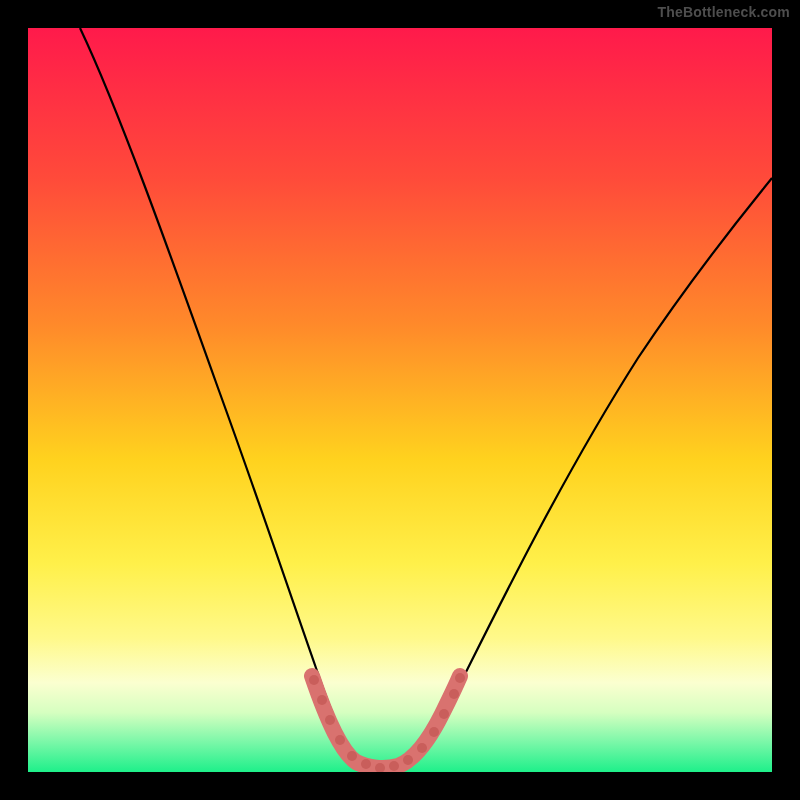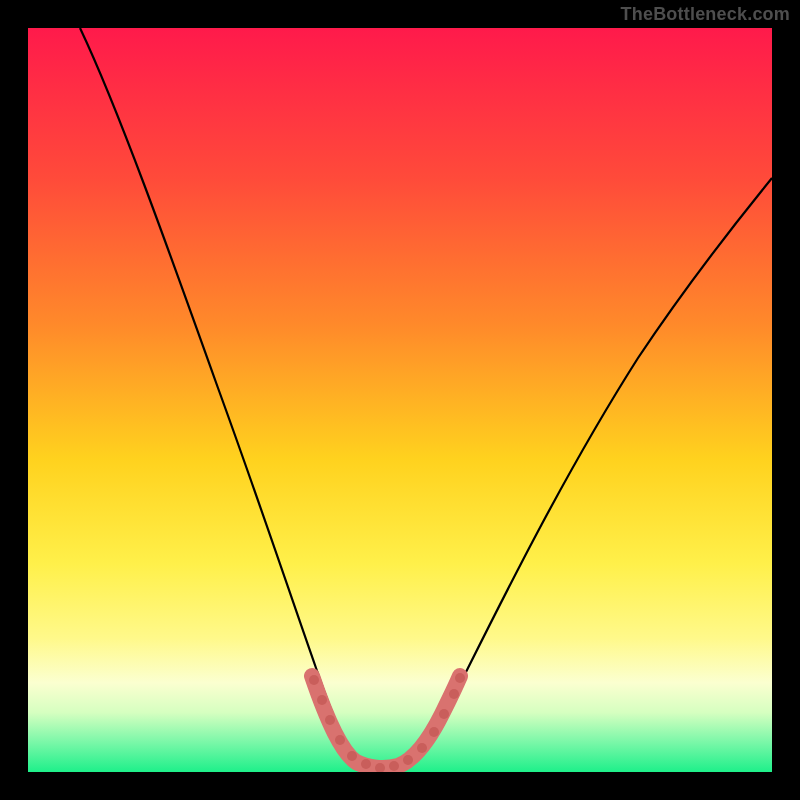--- a/index.html
+++ b/index.html
@@ -15,21 +15,21 @@
     position: absolute;
     left: 0; top: 0;
     width: 800px; height: 800px;
     background: #000;
   }
   .watermark {
     position: absolute;
     top: 4px;
     right: 10px;
     color: #4e4e4e;
-    font-size: 18px;
+    font-size: 14px;
     font-weight: 600;
     letter-spacing: 0.2px;
     z-index: 10;
   }
   svg.plot {
     position: absolute;
     left: 28px;
     top: 28px;
     width: 744px;
     height: 744px;

